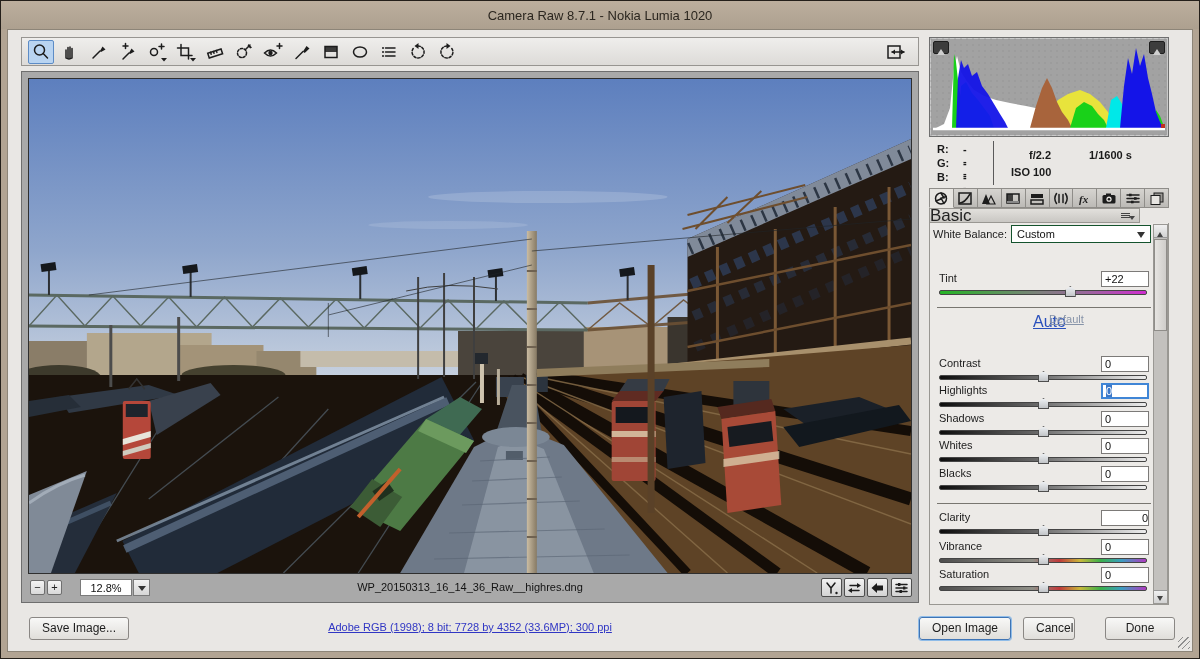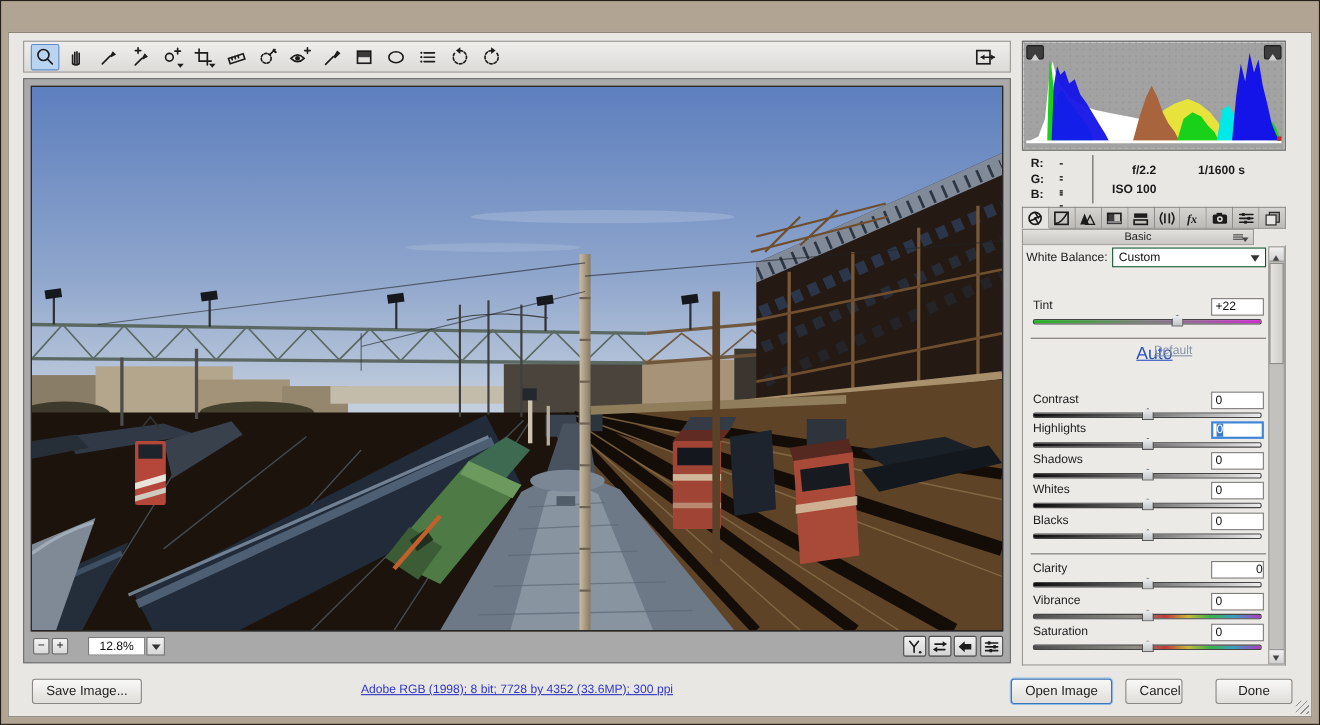--- a/index.html
+++ b/index.html
@@ -46,21 +46,21 @@
   .exp2{position:absolute;left:160px;top:8px;}
   .iso{position:absolute;left:82px;top:25px;}
 
   .tabs{position:absolute;left:928px;top:187px;width:240px;height:20px;display:flex;text-decoration:underline;}
   .tab{flex:1;height:20px;background:linear-gradient(#d6d4d0,#bcbab6);border:1px solid #8f8d89;border-left-width:0;
     display:flex;align-items:center;justify-content:center;}
   .tab:first-child{border-left-width:1px;}
   .tab.sel{background:#e7e5e1;border-bottom-color:#e7e5e1;}
 
   .panel-header{position:absolute;left:928px;top:207px;width:211px;height:15px;background:linear-gradient(#e2e0dc,#c9c7c3);
-    border:1px solid #999792;font-size:10px;color:#222;text-align:center;line-height:14px;}
+    border:1px solid #999792;font-size:17px;color:#222;text-align:left;line-height:14px;}
   .ph-menu{position:absolute;right:4px;top:3px;width:14px;height:9px;}
   .ph-menu i{display:block;height:1px;background:#444;margin:1px 0;width:9px;}
   .ph-menu:after{content:"";position:absolute;right:0;top:4px;border:3px solid transparent;border-top:4px solid #444;}
 
   .settings{position:absolute;left:928px;top:222px;width:240px;height:382px;background:#eceae7;border:1px solid #999792;border-top:none;}
   .wb-label{position:absolute;left:932px;top:227px;font-size:11px;color:#1c1c1c;}
   .wb-select{position:absolute;left:1010px;top:224px;width:140px;height:18px;background:#fff;border:1px solid #14532d;
     font-size:11px;color:#111;line-height:16px;padding-left:5px;}
   .wb-select:after{content:"";position:absolute;right:5px;top:6px;border:4px solid transparent;border-top:6px solid #333;}
 
@@ -95,20 +95,23 @@
     font-size:12px;color:#1d1d1d;text-align:center;line-height:21px;padding:0 12px;}
   .btn.default{border:1px solid #3f74b4;box-shadow:0 0 0 1px #8fbce8;}
   .wf-link{position:absolute;left:0;right:260px;top:620px;text-align:center;font-size:11px;color:#3036c4;text-decoration:underline;}
   .grip{position:absolute;right:9px;bottom:9px;width:12px;height:12px;
     background:repeating-linear-gradient(135deg,transparent 0 3px,#8f8f8f 3px 4px);}
 </style>
 </head>
 <body>
 
 <div class="window">
+  <div class="titlebar">
+    <span>Camera Raw 8.7.1  -  Nokia Lumia 1020</span>
+  </div>
   <div class="content"></div>
 
   <div class="toolbar">
     <div class="tool sel" title="Zoom">
       <svg width="20" height="20">
           <circle class="ic" cx="8.5" cy="8" r="5"></circle>
           <line class="ic" x1="12.2" y1="11.6" x2="16.5" y2="16"></line>
         </svg>
     </div>
     <div class="tool" title="Hand">
@@ -409,20 +412,21 @@
             <line x1="300" y1="224" x2="300" y2="258"></line>
         </g>
       </svg>
     </div>
 
     <div class="pv-footer">
       <div class="pv-btn" style="left:8px;">−</div>
       <div class="pv-btn" style="left:25px;">+</div>
       <div class="zoom-box">12.8%</div>
       <div class="zoom-dd"><span></span></div>
+      <div class="pv-filename">WP_20150313_16_14_36_Raw__highres.dng</div>
 
       <div class="pv-toggle" style="right:76px;">
         <svg width="15" height="14">
             <path class="ic" d="M3,2 L7,7 L11,2 M7,7 V12"></path>
             <circle class="icf" cx="12.5" cy="12" r="1.2"></circle>
           </svg>
       </div>
       <div class="pv-toggle" style="right:53px;">
         <svg width="15" height="14">
             <path class="ic" d="M3,4.5 H10"></path>

